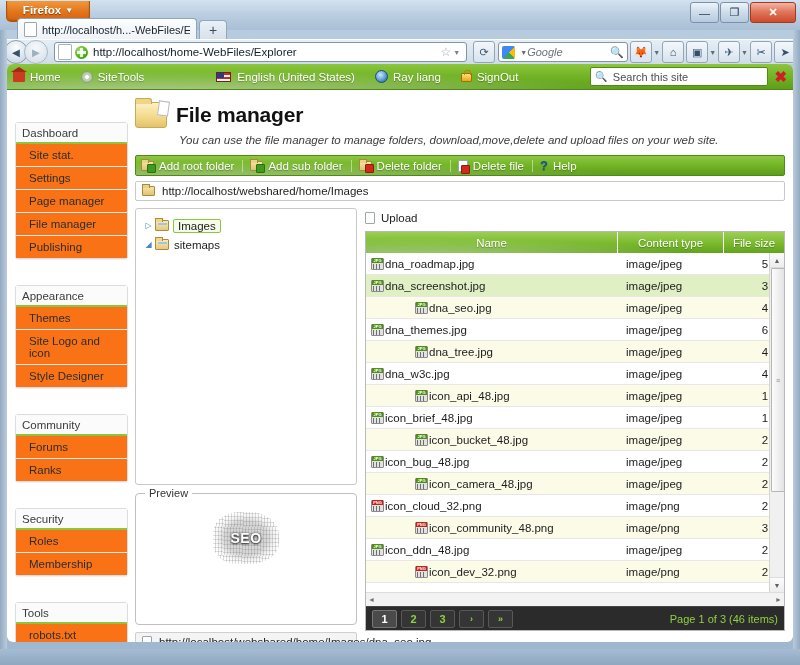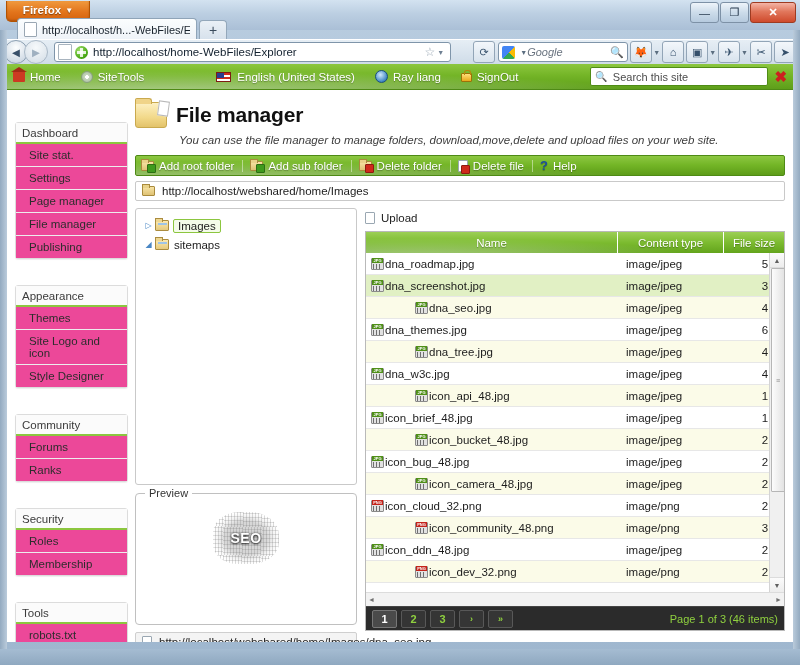--- a/index.html
+++ b/index.html
@@ -73,21 +73,21 @@
   .navcircle{
     width:22px;height:22px;border-radius:50%;flex:none;
     background:radial-gradient(circle at 50% 30%,#fdfefe,#d3dde7 70%,#b9c7d4);
     border:1px solid #8da0b2;
     display:flex;align-items:center;justify-content:center;
     font-size:13px;color:#38506a;font-weight:bold;
   }
   .navcircle.fwd{margin-left:-4px;color:#9fb0c0;border-color:#aab9c7;
     background:radial-gradient(circle at 50% 30%,#f6f9fb,#dde5ec 70%,#ccd6e0);}
   #urlbar{
-    flex:1;height:20px;margin:0 20px 0 6px;
+    flex:1;height:20px;margin:0 4px 0 6px;
     background:#fff;border:1px solid #7f95aa;border-radius:3px;
     display:flex;align-items:center;padding:0 3px;box-sizing:border-box;
   }
   #urlbar .favbox{width:12px;height:14px;background:#fff;border:1px solid #a8b4bf;border-radius:1px;margin-right:3px;flex:none;}
   #urlbar .globe{
     width:13px;height:13px;border-radius:50%;flex:none;margin-right:5px;
     background:radial-gradient(circle at 35% 30%,#9ede6a,#45a511 70%,#2d7a07);
     position:relative;
   }
   #urlbar .globe:after{content:"";position:absolute;left:5px;top:2px;width:3px;height:9px;background:#fff;opacity:.85;}
@@ -113,21 +113,21 @@
       linear-gradient(45deg,#34a853 0 50%,transparent 50%),
       linear-gradient(225deg,#fbbc05 0 50%,transparent 50%),
       #ea4335;
   }
   #searchbar .sgtext{font-style:italic;color:#6a7480;font-size:11px;}
   #searchbar .mag{margin-left:auto;color:#3f6594;font-size:11px;}
   .tbcaret{font-size:7px;color:#5b6e80;margin-left:1px;}
   
   #viewport{
     position:absolute;left:7px;top:64px;width:786px;height:578px;
-    background:#fff;overflow:hidden;
+    background:#fff;overflow:hidden;border-radius:6px;
   }
   
   #siteheader{
     position:absolute;left:0;top:0;width:786px;height:26px;
     background:
       radial-gradient(ellipse at 18% 120%,rgba(255,255,255,.55),transparent 55%),
       linear-gradient(180deg,#8cc63f 0%,#74b527 45%,#5e9e1a 100%);
     border-bottom:1px solid #4e8a15;
     display:flex;align-items:center;padding:0 6px;box-sizing:border-box;
     font-size:11.5px;color:#fff;
@@ -175,21 +175,21 @@
     border:1px solid #dcdcdc;border-radius:3px;
     box-shadow:0 1px 1px rgba(0,0,0,.07);
     margin-top:26px;
   }
   .sgroup-title{
     padding:4px 6px 3px 6px;font-size:11.5px;color:#3b3b3b;
     border-bottom:2px solid #8cc63f;background:#fbfbfb;
   }
   .sitem{
     padding:5px 6px 5px 13px;font-size:11.5px;color:#2d2d2d;
-    border-bottom:1px solid #ededed;background:#ec4899;
+    border-bottom:1px solid #ededed;background:#f97316;
   }
   .sitem:last-child{border-bottom:none;}
   
   #main{position:absolute;left:128px;top:32px;width:650px;}
   #pagetitle-row{display:flex;align-items:center;height:38px;}
   .folder-big{
     width:32px;height:26px;margin-right:9px;flex:none;position:relative;
     background:linear-gradient(180deg,#fdf0c2 0%,#f2d98a 60%,#e3c36a 100%);
     border:1px solid #c9a94e;border-radius:2px 3px 3px 3px;box-sizing:border-box;
   }

